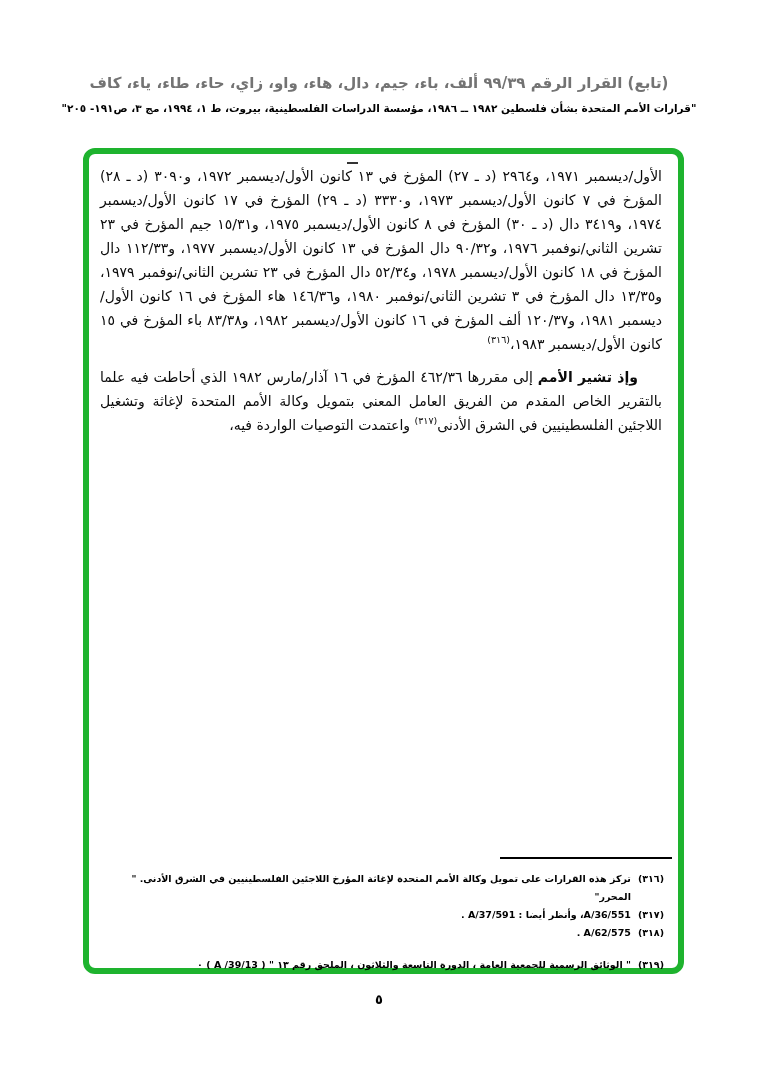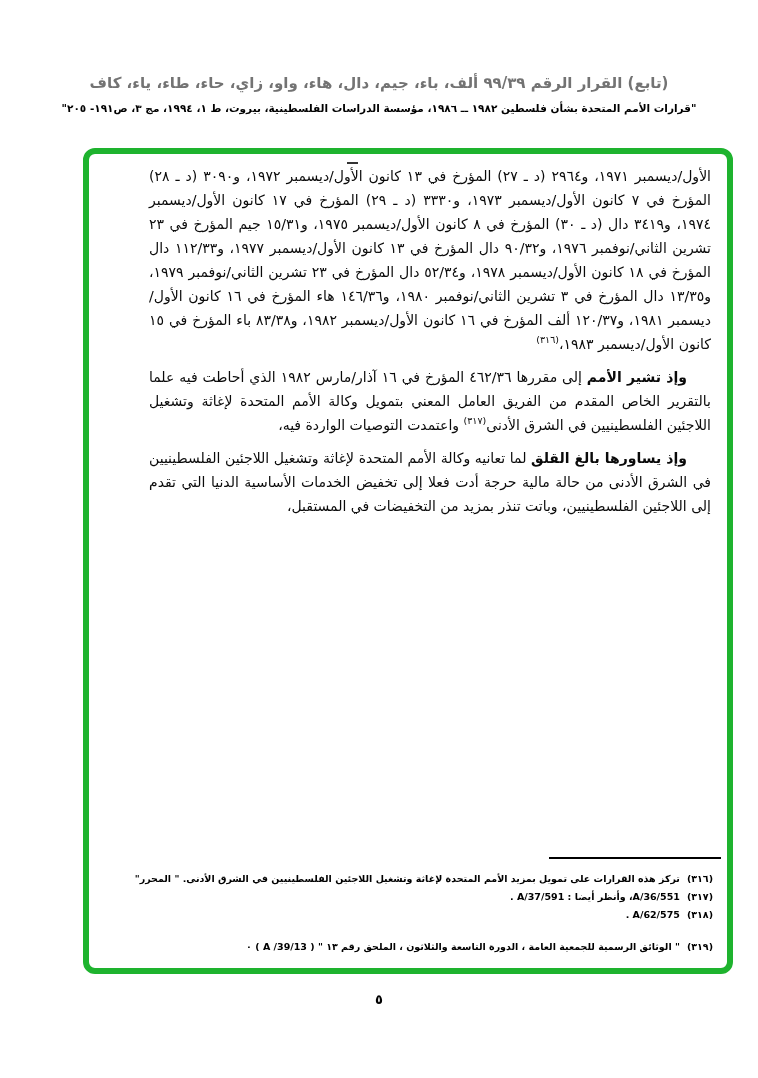--- a/index.html
+++ b/index.html
@@ -13,21 +13,21 @@
     position:absolute;top:74px;left:30px;right:30px;
     text-align:center;direction:rtl;unicode-bidi:plaintext;
     font-weight:bold;font-size:15px;letter-spacing:0.2px;color:#737373;
   }
   .hdr2{
     position:absolute;top:102px;left:10px;right:10px;
     text-align:center;direction:rtl;
     font-weight:bold;font-size:10.5px;color:#000;
   }
   .green-box{
-    position:absolute;left:83px;top:148px;width:650px;height:826px;
+    position:absolute;left:83px;top:148px;width:601px;height:826px;
     box-sizing:border-box;border-radius:12px;background:#fff;
     border:6px solid #1eb32e;
   }
   .scan-dash{
     position:absolute;top:8px;left:258px;width:11px;height:2px;background:#333;
   }
   .body-text{
     position:absolute;top:10px;right:16px;width:562px;
     direction:rtl;text-align:justify;
     font-size:14px;line-height:24px;color:#0a0a0a;
@@ -61,29 +61,28 @@
   <div class="hdr1">(تابع) القرار الرقم ٩٩/٣٩ ألف، باء، جيم، دال، هاء، واو، زاي، حاء، طاء، ياء، كاف</div>
 
   <div class="hdr2">"قرارات الأمم المتحدة بشأن فلسطين ١٩٨٢ ــ ١٩٨٦، مؤسسة الدراسات الفلسطينية، بيروت، ط ١، ١٩٩٤، مج ٣، ص١٩١- ٢٠٥"</div>
 
   <div class="green-box">
     <div class="scan-dash"></div>
 
     <div class="body-text">
         <p class="para">الأول/ديسمبر ١٩٧١، و٢٩٦٤ (د ـ ٢٧) المؤرخ في ١٣ كانون الأول/ديسمبر ١٩٧٢، و٣٠٩٠ (د ـ ٢٨) المؤرخ في ٧ كانون الأول/ديسمبر ١٩٧٣، و٣٣٣٠ (د ـ ٢٩) المؤرخ في ١٧ كانون الأول/ديسمبر ١٩٧٤، و٣٤١٩ دال (د ـ ٣٠) المؤرخ في ٨ كانون الأول/ديسمبر ١٩٧٥، و١٥/٣١ جيم المؤرخ في ٢٣ تشرين الثاني/نوفمبر ١٩٧٦، و٩٠/٣٢ دال المؤرخ في ١٣ كانون الأول/ديسمبر ١٩٧٧، و١١٢/٣٣ دال المؤرخ في ١٨ كانون الأول/ديسمبر ١٩٧٨، و٥٢/٣٤ دال المؤرخ في ٢٣ تشرين الثاني/نوفمبر ١٩٧٩، و١٣/٣٥ دال المؤرخ في ٣ تشرين الثاني/نوفمبر ١٩٨٠، و١٤٦/٣٦ هاء المؤرخ في ١٦ كانون الأول/ديسمبر ١٩٨١، و١٢٠/٣٧ ألف المؤرخ في ١٦ كانون الأول/ديسمبر ١٩٨٢، و٨٣/٣٨ باء المؤرخ في ١٥ كانون الأول/ديسمبر ١٩٨٣،<sup>(٣١٦)</sup></p>
         <p class="para indent"><b class="lead">وإذ تشير الأمم</b> إلى مقررها ٤٦٢/٣٦ المؤرخ في ١٦ آذار/مارس ١٩٨٢ الذي أحاطت فيه علما بالتقرير الخاص المقدم من الفريق العامل المعني بتمويل وكالة الأمم المتحدة لإغاثة وتشغيل اللاجئين الفلسطينيين في الشرق الأدنى<sup>(٣١٧)</sup> واعتمدت التوصيات الواردة فيه،</p>
-        <p class="para indent"><b class="lead">وإذ يساورها بالغ القلق</b> لما تعانيه وكالة الأمم المتحدة لإغاثة وتشغيل اللاجئين الفلسطينيين في الشرق الأدنى من حالة مالية حرجة أدت فعلا إلى تخفيض الخدمات الأساسية الدنيا التي تقدم إلى اللاجئين الفلسطينيين، وباتت تنذر بمزيد من التخفيضات في المستقبل،</p>
       </div>
 
     <div class="fn-rule"></div>
 
     <div class="footnotes">
         <div class="fn">
           <span class="fn-num">(٣١٦)</span>
-          <span class="fn-text">تركز هذه القرارات على تمويل بمزيد الأمم المتحدة لإغاثة وتشغيل اللاجئين الفلسطينيين في الشرق الأدنى. " المحرر"</span>
+          <span class="fn-text">تركز هذه القرارات على تمويل وكالة الأمم المتحدة لإغاثة المؤرخ اللاجئين الفلسطينيين في الشرق الأدنى. " المحرر"</span>
         </div>
         <div class="fn">
           <span class="fn-num">(٣١٧)</span>
           <span class="fn-text">A/36/551، وأنظر أيضا : A/37/591 .</span>
         </div>
         <div class="fn">
           <span class="fn-num">(٣١٨)</span>
           <span class="fn-text">A/62/575 .</span>
         </div>
         <div class="fn spaced">

